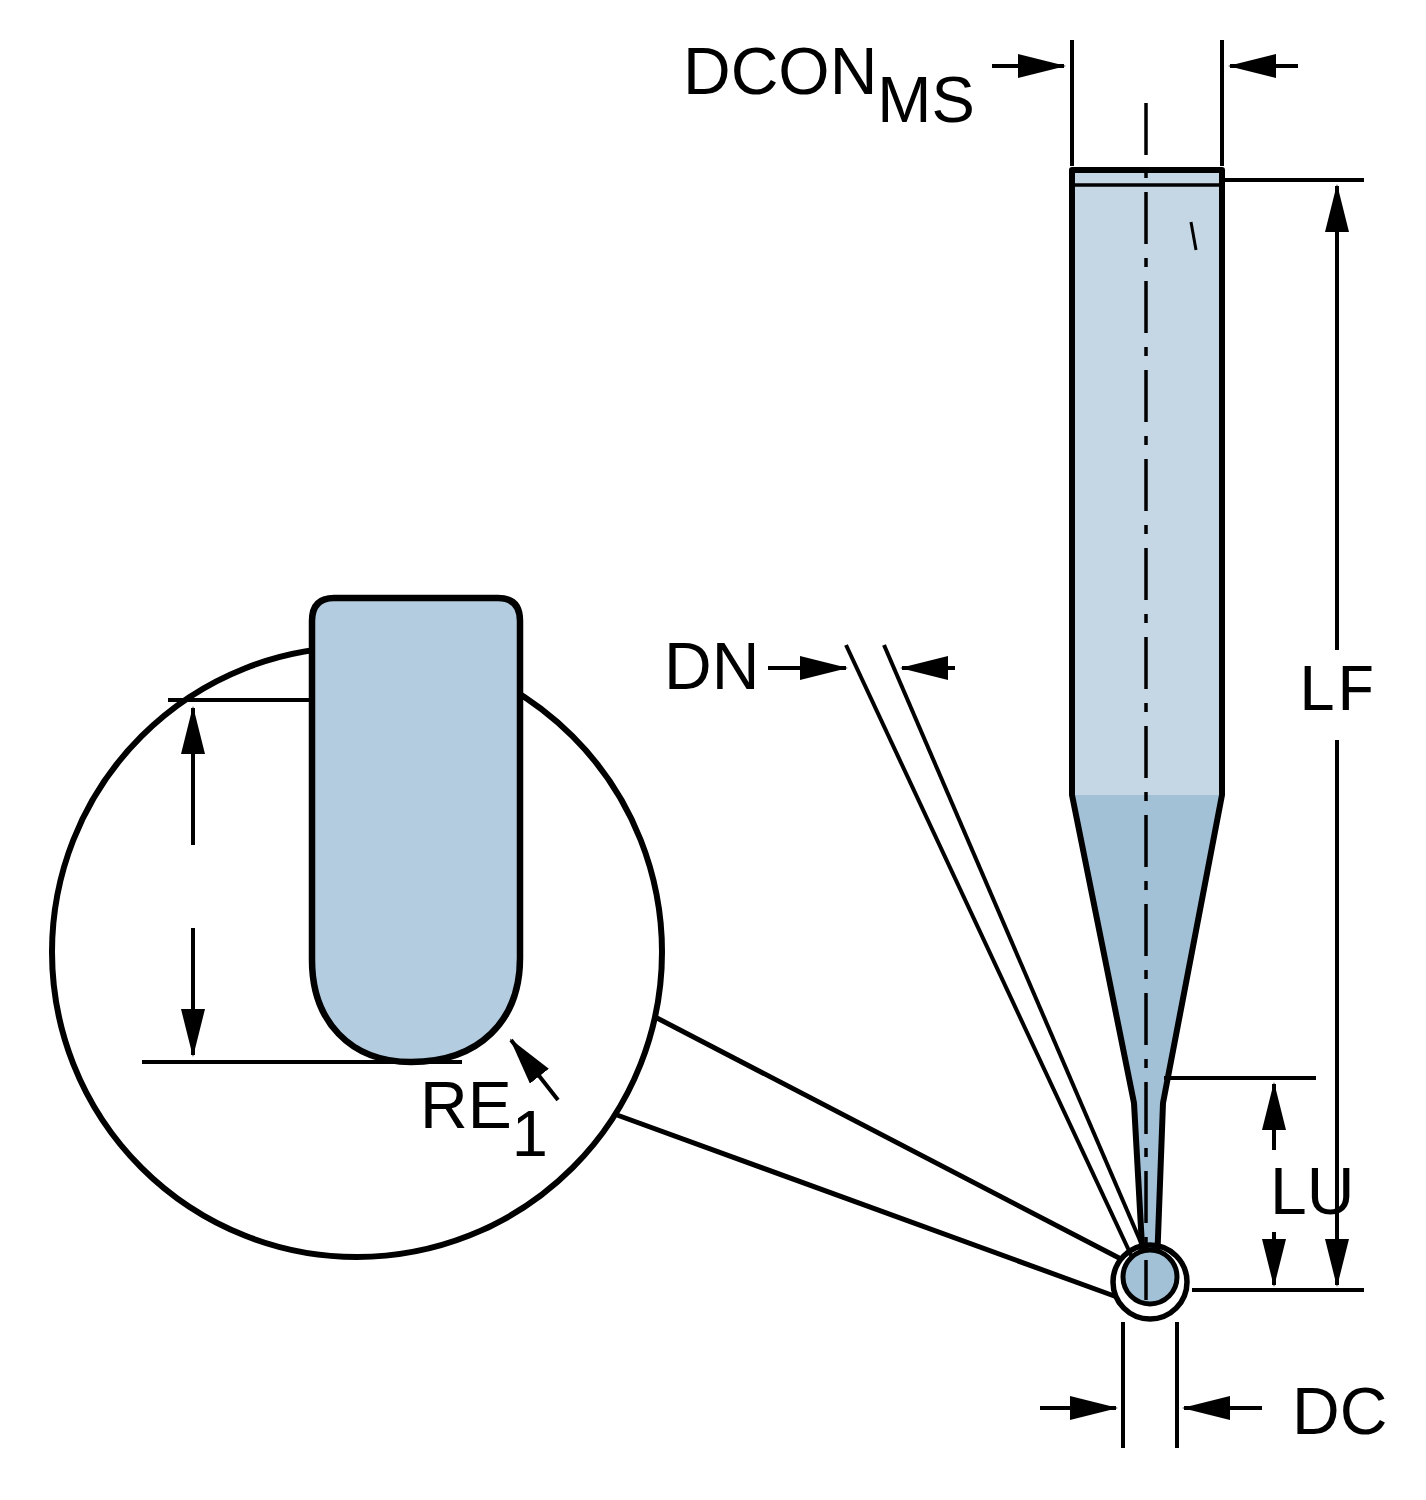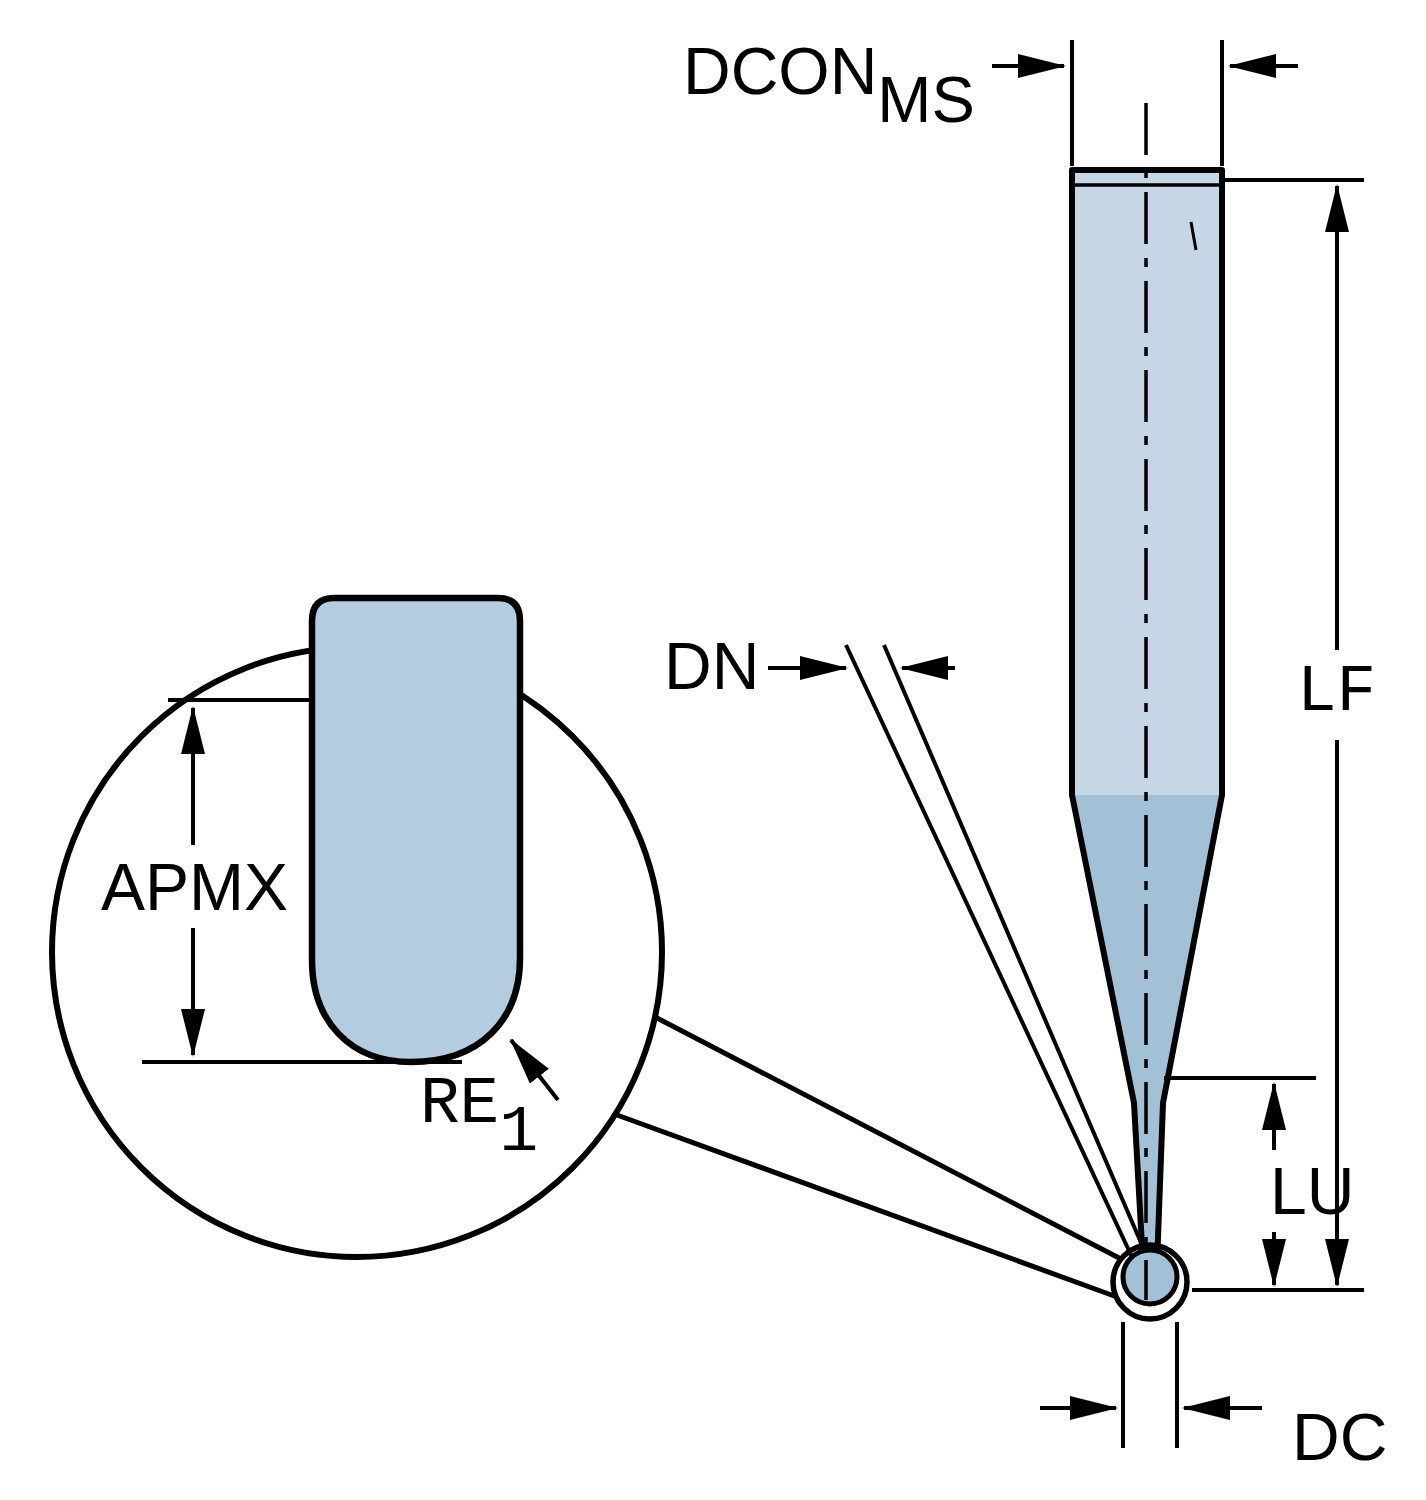--- a/index.html
+++ b/index.html
@@ -99,21 +99,20 @@
   <div class="label" style="left:683px;top:38px;">
     <span>DCON</span><span class="sub">MS</span>
   </div>
 
   <div class="label" style="left:664px;top:633px;">DN</div>
 
   <div class="label" style="left:1297px;top:660px;font-family:Liberation Mono, monospace;">LF</div>
 
   <div class="label" style="left:1270px;top:1158px;">LU</div>
 
-  <div class="label" style="left:1292px;top:1378px;margin-top:26px;">DC</div>
+  <div class="label" style="left:1292px;top:1378px;">DC</div>
 
-  <div class="label" style="left:101px;top:854px;">APMX</div>
 
-  <div class="label" style="left:420px;top:1072px;font-family:Liberation Mono, monospace;">
+  <div class="label" style="left:420px;top:1072px;">
     <span>RE</span><span class="sub">1</span>
   </div>
 
 </div>
 
 </body></html>

